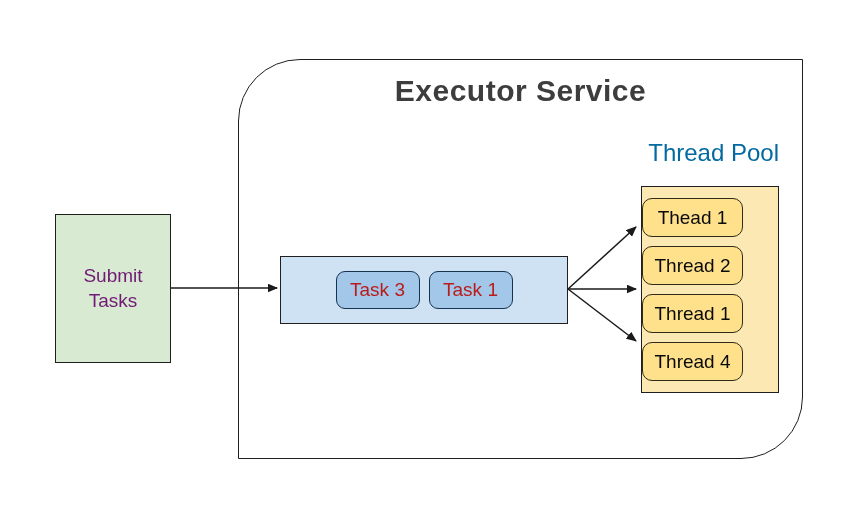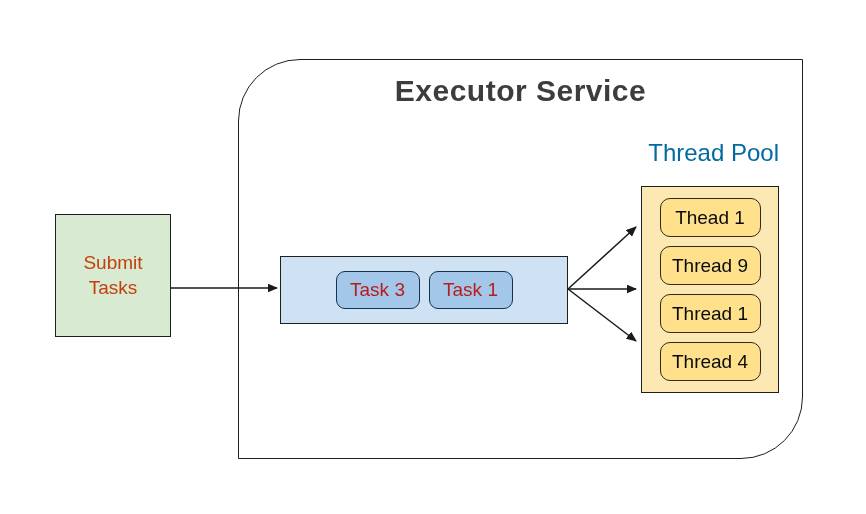--- a/index.html
+++ b/index.html
@@ -16,24 +16,24 @@
     background:#ffffff;
     box-sizing:border-box;
   }
   .executor-title{
     position:absolute;left:238px;top:74px;width:565px;
     text-align:center;font-size:30px;font-weight:bold;color:#3d3d3d;
     letter-spacing:0.5px;
   }
   
   .submit-box{
-    position:absolute;left:55px;top:214px;width:116px;height:123px;
+    position:absolute;left:55px;top:214px;width:116px;height:149px;
     background:#d9ead3;border:1.5px solid #1f1f1f;box-sizing:border-box;
     display:flex;align-items:center;justify-content:center;
-    font-size:19px;color:#c2410c;text-align:center;line-height:1.3;
+    font-size:19px;color:#701a75;text-align:center;line-height:1.3;
     white-space:pre-line;
   }
   
   .queue-label{
     position:absolute;left:280px;top:206px;width:288px;
     text-align:center;font-size:24px;color:#636363;
   }
   .queue-box{
     position:absolute;left:280px;top:256px;width:288px;height:68px;
     background:#cfe2f3;border:1.5px solid #1f1f1f;box-sizing:border-box;
@@ -46,21 +46,21 @@
     font-size:19px;color:#b91c1c;
   }
   
   .pool-label{
     position:absolute;left:641px;top:139px;width:138px;
     text-align:right;font-size:24px;color:#0369a1;white-space:nowrap;
   }
   .pool-box{
     position:absolute;left:641px;top:186px;width:138px;height:207px;
     background:#fce8b2;border:1.5px solid #1f1f1f;box-sizing:border-box;
-    display:flex;flex-direction:column;align-items:center;justify-content:center;gap:9px;
+    display:flex;flex-direction:column;align-items:flex-start;justify-content:center;gap:9px;
   }
   .thread-box{
     width:101px;height:39px;border-radius:10px;
     background:#ffe18c;border:1.5px solid #2f2a1a;box-sizing:border-box;
     display:flex;align-items:center;justify-content:center;
     font-size:19px;color:#0a0a0a;
   }
   
   .arrows{
     position:absolute;left:0;top:0;width:866px;height:514px;
@@ -82,21 +82,21 @@
 
   <div class="queue-box">
     <div class="task-box">Task 3</div>
     <div class="task-box">Task 1</div>
   </div>
 
   <div class="pool-label">Thread Pool</div>
 
   <div class="pool-box">
     <div class="thread-box">Thead 1</div>
-    <div class="thread-box">Thread 9</div>
+    <div class="thread-box">Thread 2</div>
     <div class="thread-box">Thread 1</div>
     <div class="thread-box">Thread 4</div>
   </div>
 
   <svg class="arrows" width="866" height="514" viewBox="0 0 866 514">
     <defs>
       <marker id="arrowhead" markerWidth="11" markerHeight="9" refX="9.5" refY="4.5" orient="auto" markerUnits="userSpaceOnUse">
         <path d="M0,0 L10.5,4.5 L0,9 z" fill="#1a1a1a"></path>
       </marker>
     </defs>

